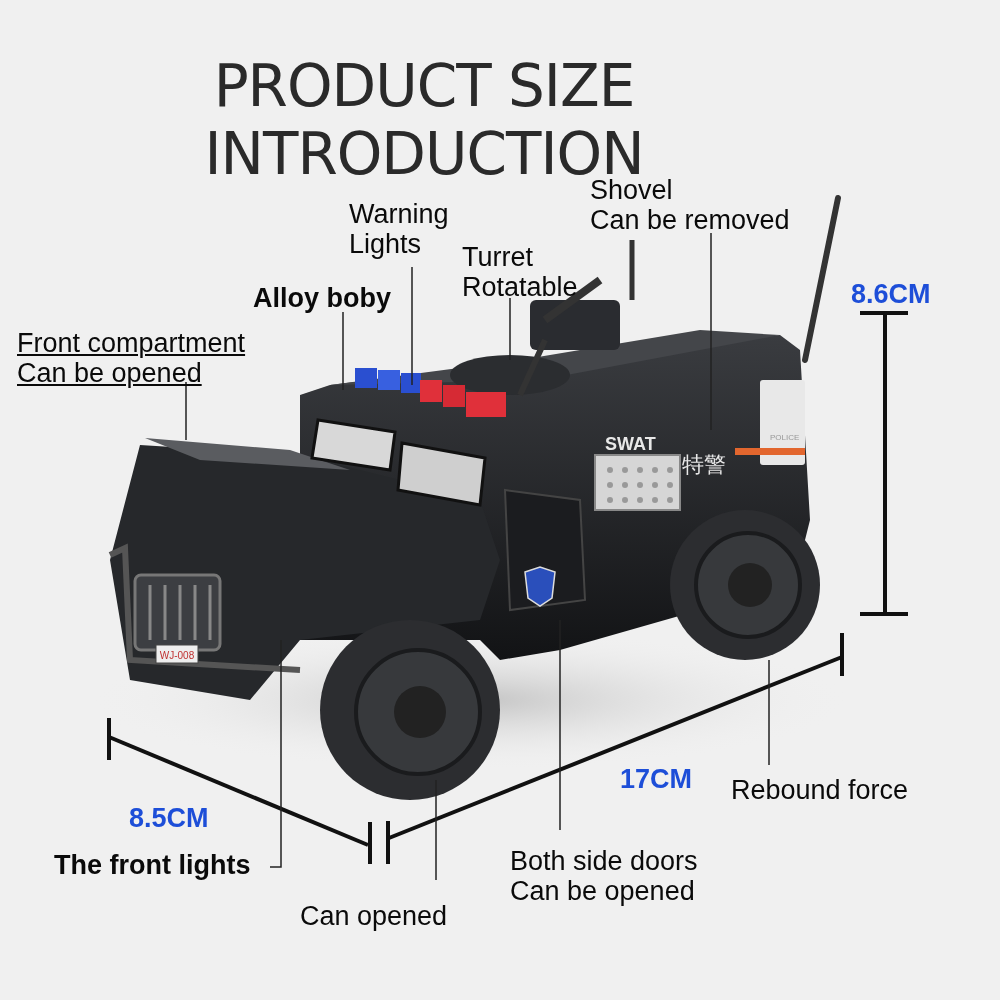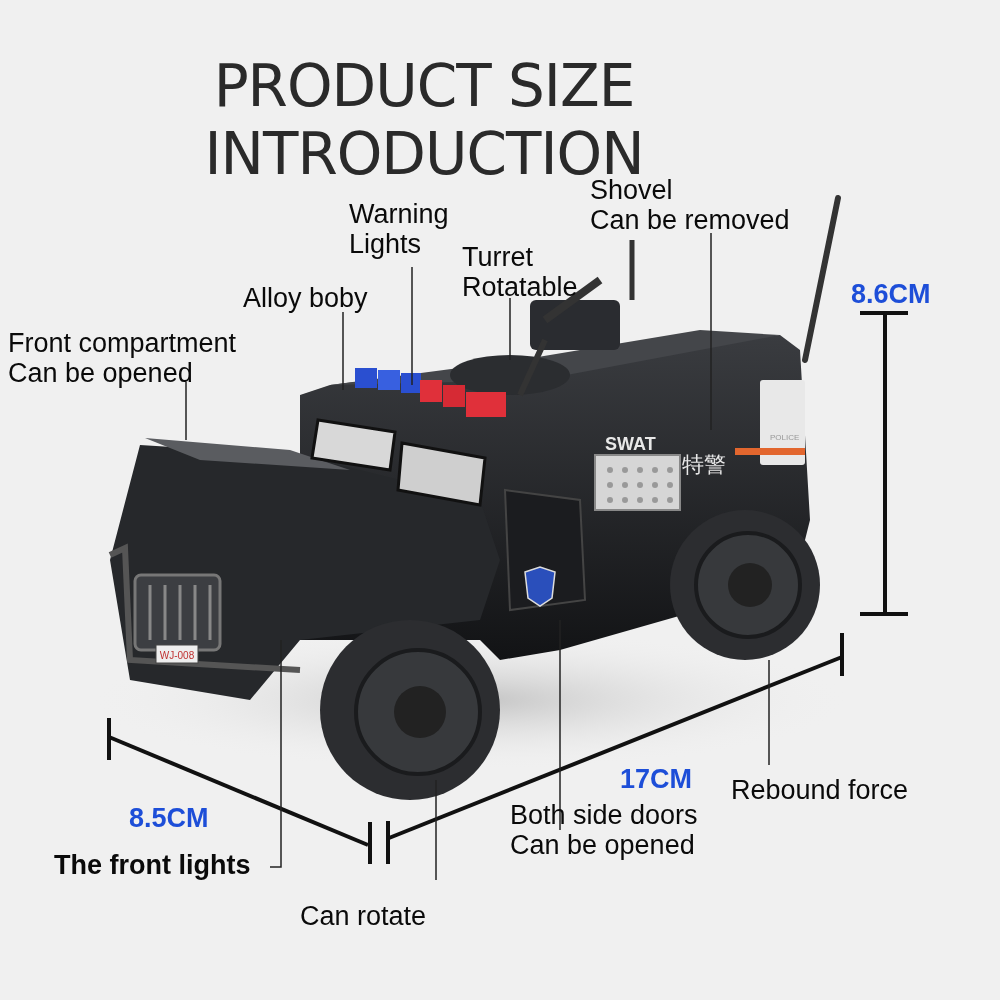--- a/index.html
+++ b/index.html
@@ -136,46 +136,46 @@
     <line x1="412" y1="267" x2="412" y2="385"></line>
     <line x1="510" y1="298" x2="510" y2="360"></line>
     <line x1="711" y1="233" x2="711" y2="430"></line>
     <polyline points="270,867 281,867 281,640"></polyline>
     <line x1="436" y1="780" x2="436" y2="880"></line>
     <line x1="560" y1="620" x2="560" y2="830"></line>
     <line x1="769" y1="660" x2="769" y2="765"></line>
   </g>
 </svg>
 
-<div class="label" style="left:8px;top:328px;">
+<div class="label" style="left:17px;top:328px;text-decoration:underline;">
   <div>Front compartment</div>
   <div>Can be opened</div>
 </div>
-<div class="label" style="left:243px;top:283px;">
+<div class="label" style="left:253px;top:283px;font-weight:bold;">
   <div>Alloy boby</div>
 </div>
 <div class="label" style="left:349px;top:199px;">
   <div>Warning</div>
   <div>Lights</div>
 </div>
 <div class="label" style="left:455px;top:242px;margin-left:7px;">
   <div>Turret</div>
   <div>Rotatable</div>
 </div>
 <div class="label" style="left:590px;top:175px;">
   <div>Shovel</div>
   <div>Can be removed</div>
 </div>
 <div class="label" style="left:54px;top:850px;font-weight:bold;">
   <div>The front lights</div>
 </div>
 <div class="label" style="left:300px;top:901px;">
-  <div>Can rotate</div>
+  <div>Can opened</div>
 </div>
-<div class="label" style="left:510px;top:800px;">
+<div class="label" style="left:510px;top:846px;">
   <div>Both side doors</div>
   <div>Can be opened</div>
 </div>
 <div class="label" style="left:731px;top:775px;">
   <div>Rebound force</div>
 </div>
 
 <div class="dim" style="left:851px;top:279px;">8.6CM</div>
 <div class="dim" style="left:129px;top:803px;text-align:right;">8.5CM</div>
 <div class="dim" style="left:620px;top:764px;">17CM</div>

